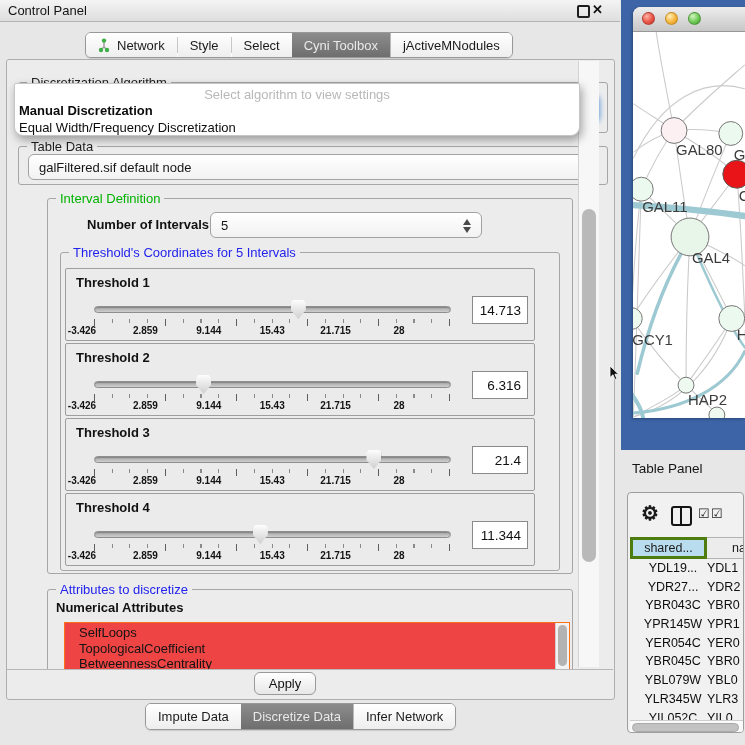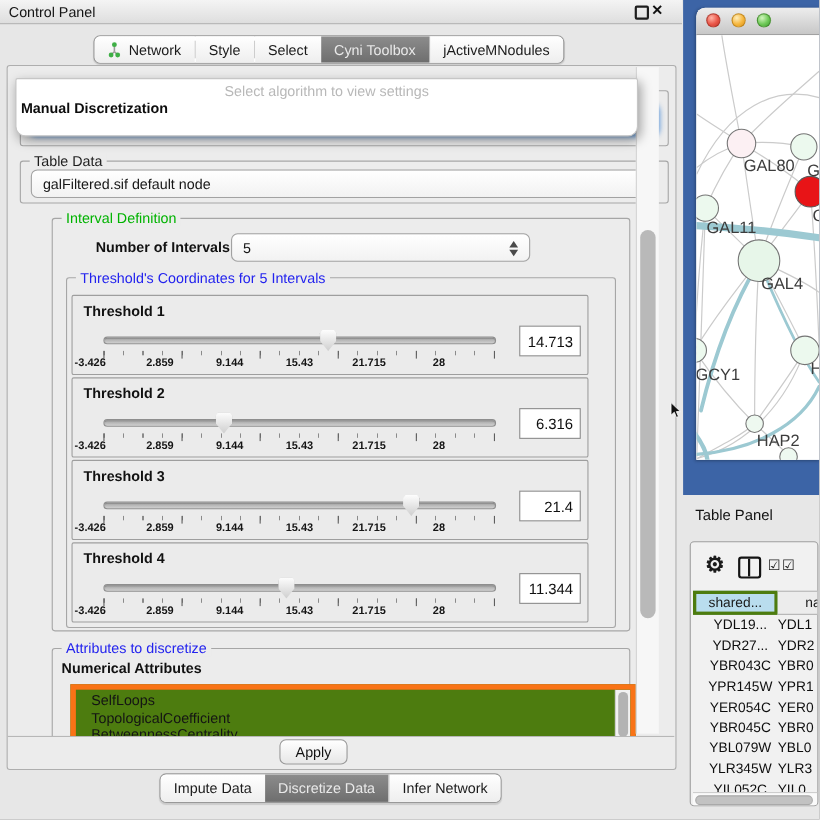--- a/index.html
+++ b/index.html
@@ -29,40 +29,40 @@
   .glabel.blue{color:#2323ee;}
 
   .combo{position:absolute;height:26px;background:linear-gradient(#ffffff,#f2f2f2);border:1px solid #a2a2a2;border-radius:6px;font-size:13px;color:#161616;line-height:26px;padding-left:10px;box-sizing:border-box;}
   .stepper{position:absolute;right:9px;top:5px;width:9px;height:16px;}
   .stepper .up{position:absolute;left:0;top:1px;width:0;height:0;border-left:4.5px solid transparent;border-right:4.5px solid transparent;border-bottom:6px solid #4a4a4a;}
   .stepper .dn{position:absolute;left:0;bottom:1px;width:0;height:0;border-left:4.5px solid transparent;border-right:4.5px solid transparent;border-top:6px solid #4a4a4a;}
 
   .focusring{box-shadow:0 0 5px 2px rgba(88,148,216,.9);border-color:#7ba7d7;}
 
   
-  .popup{left:7px;top:11px;width:564px;height:51px;background:#fff;border:1px solid #c6c6c6;border-radius:2px 2px 9px 9px;box-shadow:2px 4px 10px rgba(0,0,0,.35);z-index:6;}
+  .popup{left:7px;top:23px;width:564px;height:51px;background:#fff;border:1px solid #c6c6c6;border-radius:2px 2px 9px 9px;box-shadow:2px 4px 10px rgba(0,0,0,.35);z-index:6;}
   .popup .prompt{text-align:center;color:#b8b8b8;font-size:13px;padding-top:3px;height:15px;}
   .popup .item{font-size:13px;padding:1px 4px;color:#0c0c0c;white-space:nowrap;}
   .popup .item.b{font-weight:bold;}
 
   
   .thpanel{position:absolute;left:4px;width:470px;height:73px;background:#ebebeb;border:1px solid #9e9e9e;border-radius:2px;box-sizing:border-box;}
   .thlabel{position:absolute;left:10px;top:6px;font-size:13px;font-weight:bold;color:#111;}
   .trackwrap{position:absolute;left:28px;top:32px;width:355px;height:18px;}
   .track{position:absolute;left:0;top:5px;width:100%;height:5px;background:linear-gradient(#a3a3a3,#cfcfcf);border:1px solid #8e8e8e;border-radius:4px;box-shadow:inset 0 1px 1px rgba(0,0,0,.2);}
   .thumb{position:absolute;top:-1px;width:15px;height:19px;margin-left:-8px;background:linear-gradient(#fdfdfd,#cfcfcf);clip-path:polygon(15% 0%,85% 0%,100% 15%,100% 52%,50% 100%,0% 52%,0% 15%);filter:drop-shadow(0 0 1px #6e6e6e);}
   .ticks{position:absolute;left:28px;top:50px;width:355px;height:8px;}
   .minorticks{position:absolute;left:0;top:0;width:100%;height:4px;background:repeating-linear-gradient(90deg,#8a8a8a 0,#8a8a8a 1px,transparent 1px,transparent 17.75px);}
   .majortick{position:absolute;top:0;width:1px;height:7px;background:#5e5e5e;}
   .scale{position:absolute;left:16px;top:56px;width:317px;height:12px;}
   .scale span{position:absolute;transform:translateX(-50%);font-size:10px;font-weight:bold;color:#141414;white-space:nowrap;}
   .valbox{position:absolute;left:406px;top:27px;width:56px;height:28px;background:#fff;border:1px solid #8a8a8a;font-size:13.5px;color:#101010;text-align:right;line-height:28px;padding-right:6px;box-sizing:border-box;}
 
   
-  .listbox{position:absolute;left:16px;top:32px;width:504px;height:46px;background:#4d7c0f;border:5px solid #f97316;overflow:hidden;}
+  .listbox{position:absolute;left:16px;top:32px;width:504px;height:46px;background:#ef4444;border:1px solid #f97316;overflow:hidden;}
   .listbox .li{font-size:13px;color:#141414;padding-left:14px;line-height:15.5px;white-space:nowrap;}
   .lscroll{position:absolute;right:0;top:0;width:13px;height:100%;background:#f2f2f2;border-left:1px solid #cfcfcf;}
   .lthumb{position:absolute;left:2px;top:2px;width:9px;height:41px;background:#b3b3b3;border-radius:5px;}
 
   
   .vscroll{left:571px;top:1px;width:20px;height:606px;background:#f7f7f7;border-left:1px solid #d2d2d2;}
   .vthumb{position:absolute;left:3px;top:148px;width:14px;height:353px;background:#b9b9b9;border-radius:7px;}
 
   .applybtn{left:247px;top:612px;width:62px;height:23px;background:linear-gradient(#ffffff,#e7e7e7);border:1px solid #9a9a9a;border-radius:6px;font-size:13px;color:#111;text-align:center;line-height:21px;box-sizing:border-box;}
 
@@ -296,20 +296,21 @@
 
     <div class="abs vscroll">
       <div class="vthumb"></div>
     </div>
 
     <div class="abs applybtn">Apply</div>
 
     <div class="abs popup">
       <div class="prompt">Select algorithm to view settings</div>
       <div class="item b">Manual Discretization</div>
+      <div class="item">Equal Width/Frequency Discretization</div>
     </div>
 
   </div>
 
   <div class="abs tabbar" style="left:145px;top:703px;height:25px;">
     <div class="tab">
       <span>Impute Data</span>
     </div>
     <div class="tab sel">
       <span>Discretize Data</span>

